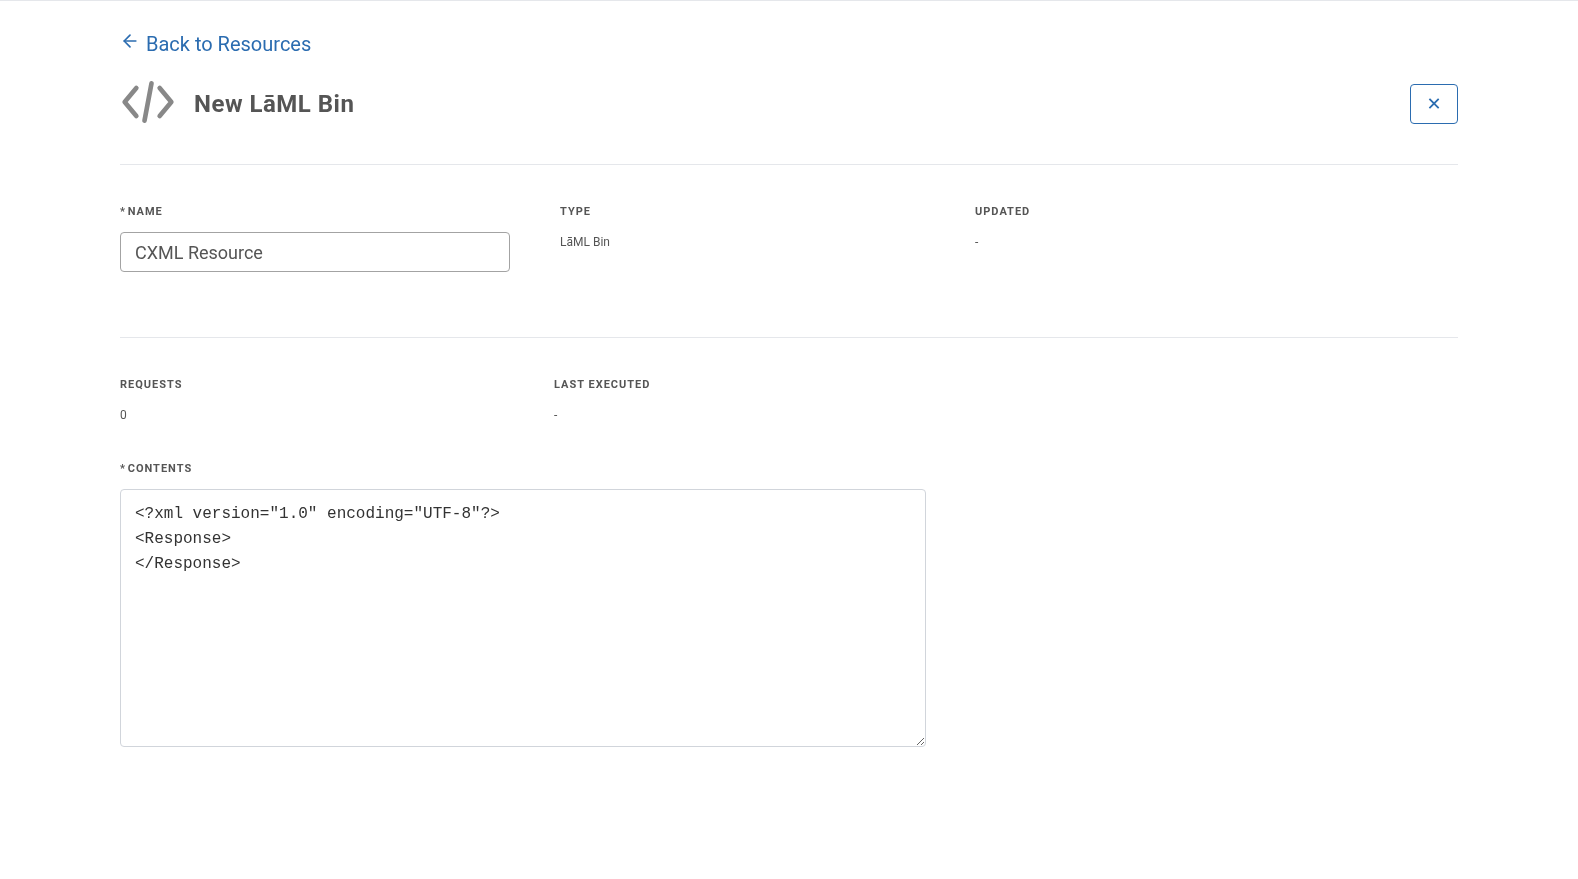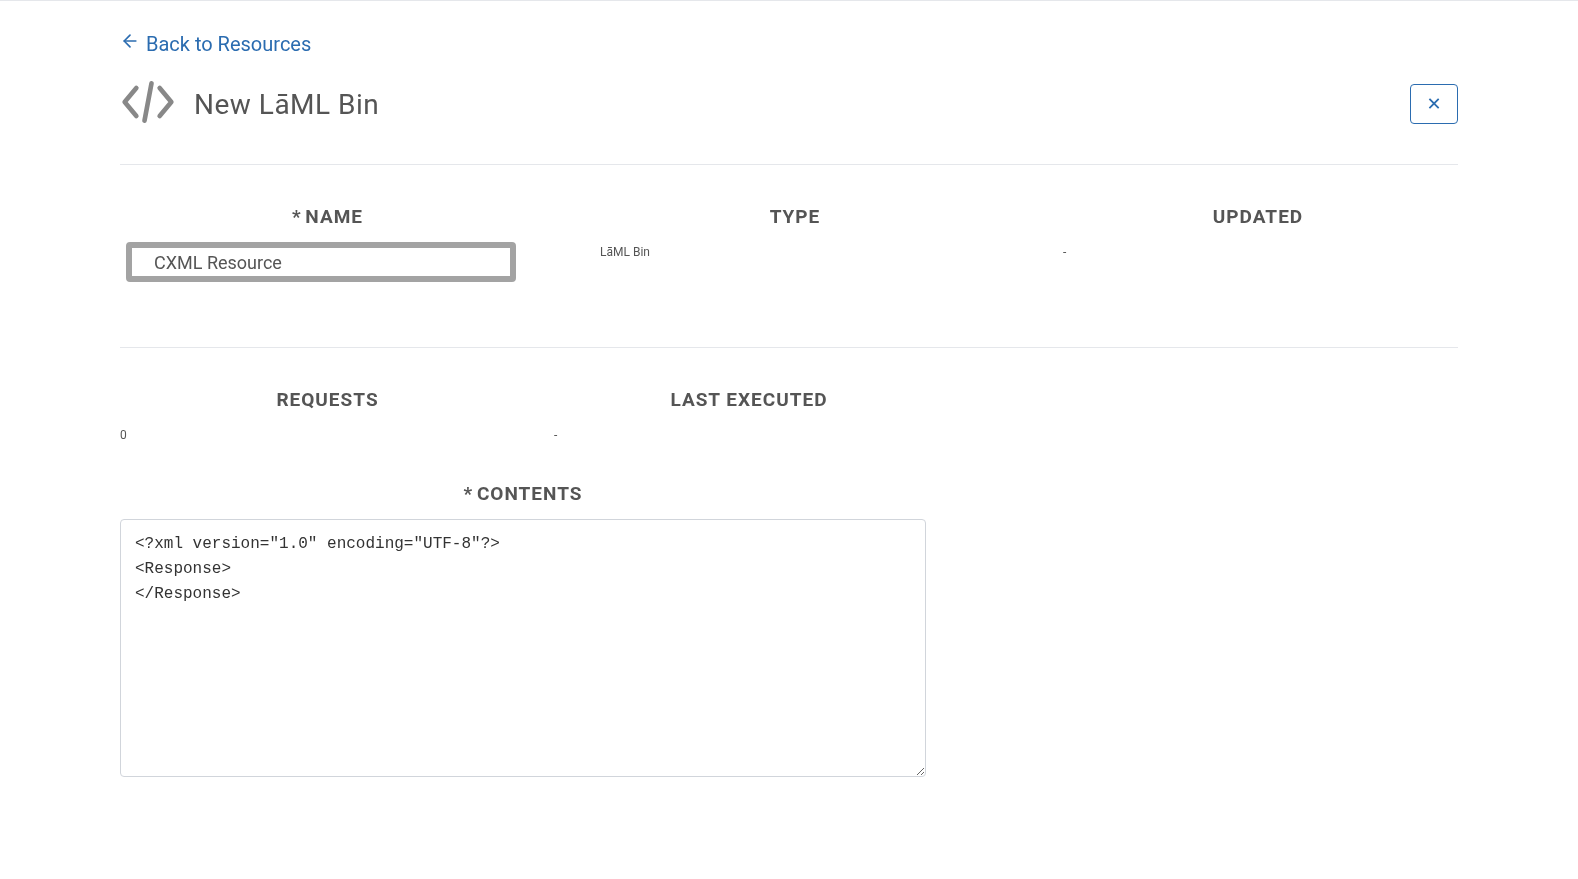--- a/index.html
+++ b/index.html
@@ -42,22 +42,22 @@
       display: flex;
       align-items: center;
       gap: 18px;
     }
     .title-icon svg {
       width: 56px;
       height: 56px;
       stroke: #888888;
     }
     .page-title {
-      font-size: 28px;
-      font-weight: 400;
+      font-size: 24px;
+      font-weight: 700;
       color: #555555;
       letter-spacing: 0.5px;
     }
     .close-btn {
       width: 48px;
       height: 40px;
       border: 1px solid #2b6cb0;
       border-radius: 4px;
       background: #ffffff;
       color: #2b6cb0;
@@ -75,48 +75,46 @@
     .field-row {
       display: flex;
       gap: 25px;
       margin-bottom: 65px;
     }
     .field {
       display: flex;
       flex-direction: column;
     }
     .field-name { width: 415px; }
-    .field-type { width: 390px; margin-left: 40px; }
-    .field-updated { width: 390px; margin-left: 48px; }
+    .field-type { width: 390px; }
+    .field-updated { width: 390px; }
     .field-requests { width: 415px; }
     .field-last-executed { width: 390px; }
     .field-contents { width: 806px; }
     .field-label {
-      font-size: 19px;
+      font-size: 11px;
       font-weight: 700;
       color: #555555;
       letter-spacing: 1px;
       margin-bottom: 14px;
       text-transform: uppercase;
-      text-align: center;
     }
     .required::before {
       content: "* ";
       letter-spacing: 0;
     }
     .text-input {
       width: 390px;
       height: 40px;
-      border: 6px solid #a3a3a3;
+      border: 1px solid #a3a3a3;
       border-radius: 4px;
-      padding: 0 22px;
+      padding: 0 14px;
       font-size: 18px;
       color: #555555;
       font-family: inherit;
-      margin-left: 6px;
     }
     .field-value {
       font-size: 12px;
       color: #555555;
       margin-top: 3px;
     }
     .secondary-row {
       display: flex;
       gap: 19px;
       margin-bottom: 40px;

